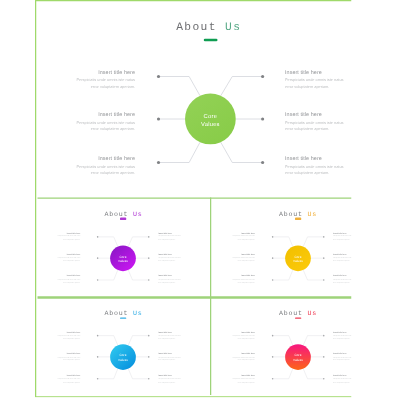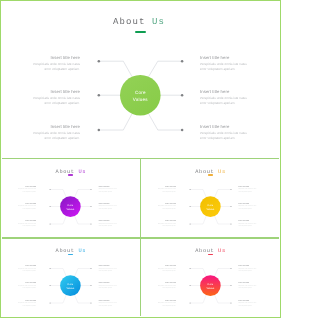--- a/index.html
+++ b/index.html
@@ -1,19 +1,19 @@
 <!DOCTYPE html>
 <html><head>
 <meta charset="utf-8">
 <style>
   html,body{margin:0;padding:0;}
   body{width:281px;height:318px;overflow:hidden;background:#fff;
        font-family:"Liberation Sans",sans-serif;
        -webkit-font-smoothing:antialiased;text-rendering:geometricPrecision;}
-  .page{filter:opacity(1);}
+  .page{filter:opacity(1);margin-left:28px;}
   .page{position:relative;width:281px;height:318px;box-sizing:border-box;
         background:#fff;filter:opacity(1);overflow:hidden;}
   .frame{position:absolute;left:0;top:0;width:281px;height:318px;box-sizing:border-box;
         border:1.8px solid #9fd96a;pointer-events:none;}
 
   
   .hero{position:absolute;left:0;top:0;width:278px;height:156px;}
   .hero-title{position:absolute;left:0;top:17px;width:278px;text-align:center;
       font-size:9px;letter-spacing:1.1px;color:#6d6e71;font-weight:400;
       font-family:"Liberation Mono","DejaVu Sans Mono",monospace;line-height:10px;}

